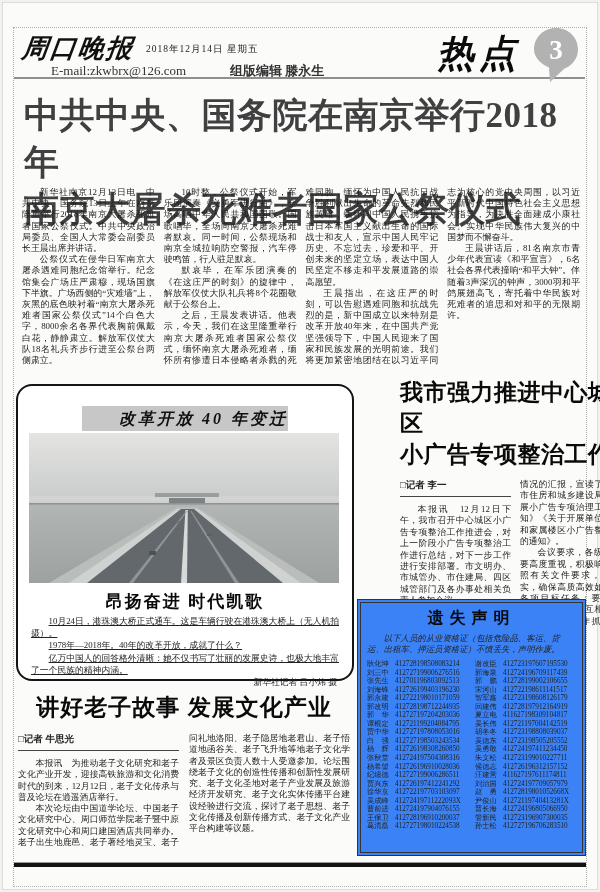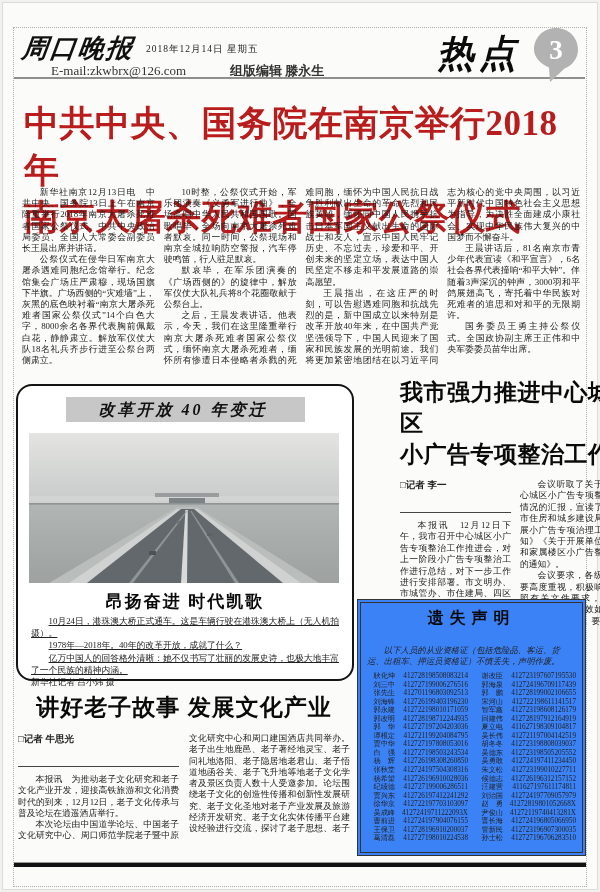--- a/index.html
+++ b/index.html
@@ -11,54 +11,54 @@
   
   .masthead{position:absolute;left:14px;top:28px;width:571px;height:49px;border-bottom:2px solid #8f8f8f;}
   .logo{position:absolute;left:8px;top:3px;font:italic 900 26px "Liberation Serif",serif;transform:skewX(-7deg);letter-spacing:2px;color:#111;}
   .mh-date{position:absolute;left:132px;top:15px;font-size:9.5px;color:#222;letter-spacing:1px;}
   .mh-row2{position:absolute;left:9px;top:34px;font-size:13px;color:#333;margin-left:28px;}
   .mh-editor{margin-left:44px;font-weight:bold;}
   .section-label{position:absolute;right:64px;top:1px;font:italic 900 37px "Liberation Serif",serif;letter-spacing:5px;color:#0b0b0b;}
   .balloon{position:absolute;right:6px;top:-1px;width:46px;height:56px;}
 
   
-  .headline{position:absolute;left:24px;top:100px;width:554px;font:900 35px/47px "Liberation Serif",serif;letter-spacing:.5px;color:#b91c1c;}
+  .headline{position:absolute;left:24px;top:92px;width:554px;font:900 35px/47px "Liberation Serif",serif;letter-spacing:.5px;color:#404040;}
   .lead-body{position:absolute;left:22px;top:187px;width:558px;height:190px;column-count:4;column-gap:9px;column-fill:auto;
              font:8.9px/11.2px "Liberation Serif","DejaVu Serif",serif;text-align:justify;overflow:hidden;color:#1d1d1d;}
   .para{margin:0;text-indent:2em;}
   .para b{font-weight:400;}
   .para b:empty{display:none;}
 
   
   .reform-box{position:absolute;left:16px;top:384px;width:334px;height:293px;border:2px solid #141414;border-radius:16px;background:#fff;}
-  .banner{margin:11px auto 0;width:206px;height:25px;background:#c7c7c7;text-align:left;
-          font:italic 700 16px/25px "Liberation Serif",serif;letter-spacing:3px;color:#111;padding-left:33px;}
+  .banner{margin:20px auto 0;width:206px;height:25px;background:#c7c7c7;text-align:right;
+          font:italic 700 16px/25px "Liberation Serif",serif;letter-spacing:3px;color:#111;}
   .photo{position:absolute;left:11px;top:47px;width:310px;height:150px;background:#cfd1d0;overflow:hidden;}
   .photo svg{display:block;width:100%;height:100%;}
   .photo-title{position:absolute;left:0;top:204px;width:100%;text-align:center;
                font:700 17px "Liberation Sans","DejaVu Sans",sans-serif;letter-spacing:2px;color:#0a0a0a;}
   .captions{position:absolute;left:13px;top:229px;width:308px;font:8.8px/12.2px "Liberation Serif",serif;text-align:justify;color:#222;}
   .captions p{margin:0;text-indent:2em;text-decoration:underline;}
-  .credit{text-align:left;font:8.8px/12.2px "Liberation Serif",serif;color:#222;padding-right:2px;}
+  .credit{text-align:right;font:8.8px/12.2px "Liberation Serif",serif;color:#222;padding-right:2px;}
 
   
   .city{position:absolute;left:372px;top:377px;width:231px;margin-left:28px;}
   .city-headline{font:700 23px/31px "Liberation Sans","DejaVu Sans",sans-serif;color:#0a0a0a;letter-spacing:.5px;}
-  .byline{font:700 9.5px "Liberation Sans",sans-serif;border-bottom:1px solid #444;padding-bottom:20px;margin-bottom:7px;color:#222;}
+  .byline{font:700 9.5px "Liberation Sans",sans-serif;border-bottom:1px solid #444;padding-bottom:4px;margin-bottom:7px;color:#222;}
   .city-body{margin-top:9px;height:152px;column-count:2;column-gap:9px;column-fill:auto;
              font:8.8px/11.4px "Liberation Serif",serif;text-align:justify;overflow:hidden;}
 
   
   .lost-box{position:absolute;left:357px;top:599px;width:229px;height:257px;border:4px double #333;background:#3b82f6;
             padding:2px 6px;box-sizing:border-box;}
   .lost-title{text-align:center;font:700 16px "Liberation Serif",serif;letter-spacing:6px;margin-top:3px;color:#0a0a0a;}
-  .lost-intro{font:italic 8.4px/11px "Liberation Serif",serif;text-indent:2em;margin-top:16px;color:#222;}
+  .lost-intro{font:italic 8.4px/11px "Liberation Serif",serif;text-indent:2em;margin-top:4px;color:#222;}
   .entries{display:flex;gap:7px;margin-top:5px;}
   .entry-col{flex:1;min-width:0;}
-  .entry{display:flex;font:7.2px/8.55px "Liberation Serif",serif;white-space:nowrap;overflow:hidden;color:#222;text-align:right;}
+  .entry{display:flex;font:7.2px/8.55px "Liberation Serif",serif;white-space:nowrap;overflow:hidden;color:#222;}
   .entry .nm{width:28px;flex:none;}
   .entry .id{flex:1;}
 
   
   .laozi{position:absolute;left:18px;top:692px;width:332px;}
   .laozi-headline{text-align:center;font:700 23px "Liberation Sans","DejaVu Sans",sans-serif;letter-spacing:1px;color:#0a0a0a;}
   .laozi-body{margin-top:10px;height:118px;column-count:2;column-gap:10px;column-fill:auto;
               font:8.8px/11.3px "Liberation Serif",serif;text-align:justify;overflow:hidden;}
 
   .footer-rule{position:absolute;left:14px;top:862px;width:572px;height:4px;background:#121212;border-top:1px solid #9a9a9a;}
@@ -90,29 +90,28 @@
   </div>
 
   <div class="lead-body">
 
       <p class="para"><b>新华社南京12月13日电</b><span>　中共中央、国务院13日上午在南京隆重举行2018年南京大屠杀死难者国家公祭仪式。中共中央政治局委员、全国人大常委会副委员长王晨出席并讲话。</span></p>
 
       <p class="para"><span>公祭仪式在侵华日军南京大屠杀遇难同胞纪念馆举行。纪念馆集会广场庄严肃穆，现场国旗下半旗。广场西侧的“灾难墙”上，灰黑的底色映衬着“南京大屠杀死难者国家公祭仪式”14个白色大字，8000余名各界代表胸前佩戴白花，静静肃立。解放军仪仗大队18名礼兵齐步行进至公祭台两侧肃立。</span></p>
 
       <p class="para"><span>10时整，公祭仪式开始，军乐团演奏《义勇军进行曲》，全场高唱中华人民共和国国歌。国歌唱毕，全场向南京大屠杀死难者默哀。同一时间，公祭现场和南京全城拉响防空警报，汽车停驶鸣笛，行人驻足默哀。</span></p>
 
-      <p class="para"><span>默哀毕，在军乐团演奏的《广场西侧的》的旋律中，解放军仪仗大队礼兵将8个花圈敬献于公祭台上。</span></p>
+      <p class="para"><span>默哀毕，在军乐团演奏的《在这庄严的时刻》的旋律中，解放军仪仗大队礼兵将8个花圈敬献于公祭台上。</span></p>
 
       <p class="para"><span>之后，王晨发表讲话。他表示，今天，我们在这里隆重举行南京大屠杀死难者国家公祭仪式，缅怀南京大屠杀死难者，缅怀所有惨遭日本侵略者杀戮的死难同胞，缅怀为中国人民抗日战争胜利献出生命的革命先烈和民族英雄，缅怀同中国人民携手抗击日本军国主义献出生命的国际战士和友人，宣示中国人民牢记历史、不忘过去，珍爱和平、开创未来的坚定立场，表达中国人民坚定不移走和平发展道路的崇高愿望。</span></p>
 
       <p class="para"><span>王晨指出，在这庄严的时刻，可以告慰遇难同胞和抗战先烈的是，新中国成立以来特别是改革开放40年来，在中国共产党坚强领导下，中国人民迎来了国家和民族发展的光明前途。我们将更加紧密地团结在以习近平同志为核心的党中央周围，以习近平新时代中国特色社会主义思想为指导，为决胜全面建成小康社会、实现中华民族伟大复兴的中国梦而不懈奋斗。</span></p>
 
       <p class="para"><span>王晨讲话后，81名南京市青少年代表宣读《和平宣言》，6名社会各界代表撞响“和平大钟”。伴随着3声深沉的钟声，3000羽和平鸽展翅高飞，寄托着中华民族对死难者的追思和对和平的无限期许。</span></p>
 
-      <p class="para"><span>国务委员王勇主持公祭仪式。全国政协副主席王正伟和中央军委委员苗华出席。</span></p>
 
     </div>
 
   <div class="reform-box">
     <div class="banner">改革开放 40 年变迁</div>
     <div class="photo">
       <svg viewBox="0 0 310 150" preserveAspectRatio="none">
         <defs>
           <linearGradient id="sky" x1="0" y1="0" x2="0" y2="1">
             <stop offset="0" stop-color="#e4e4e2"></stop>

